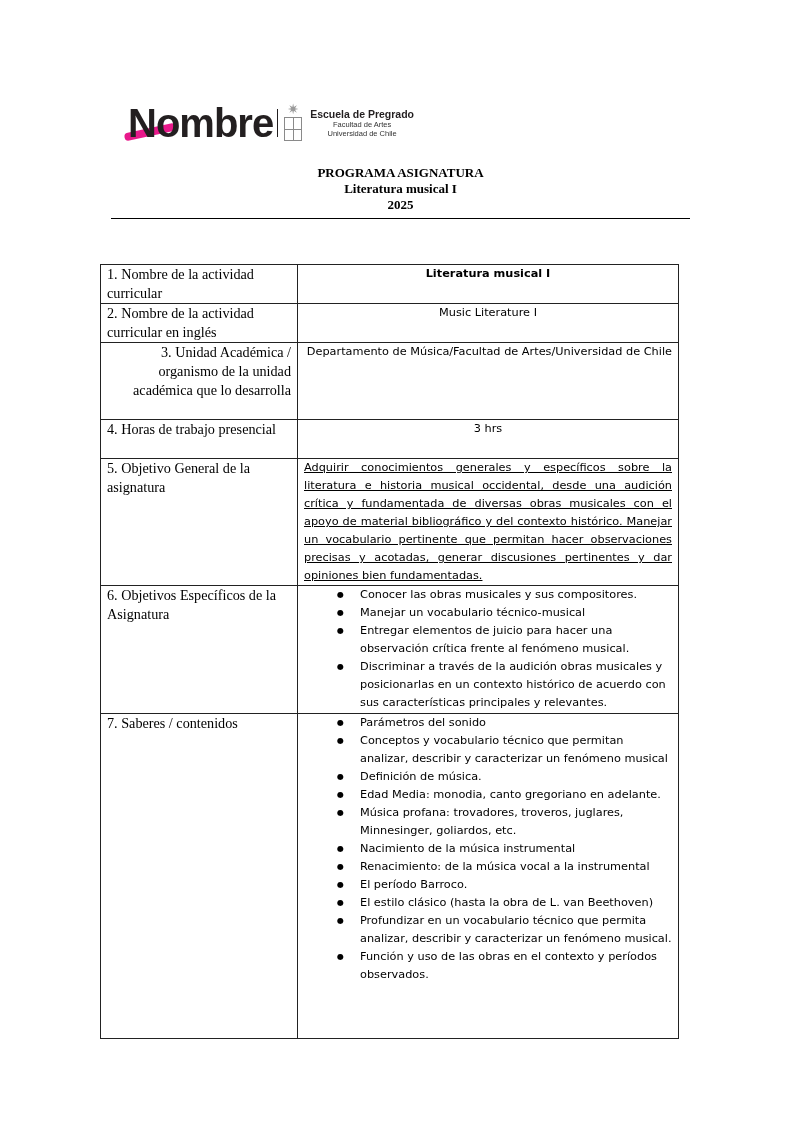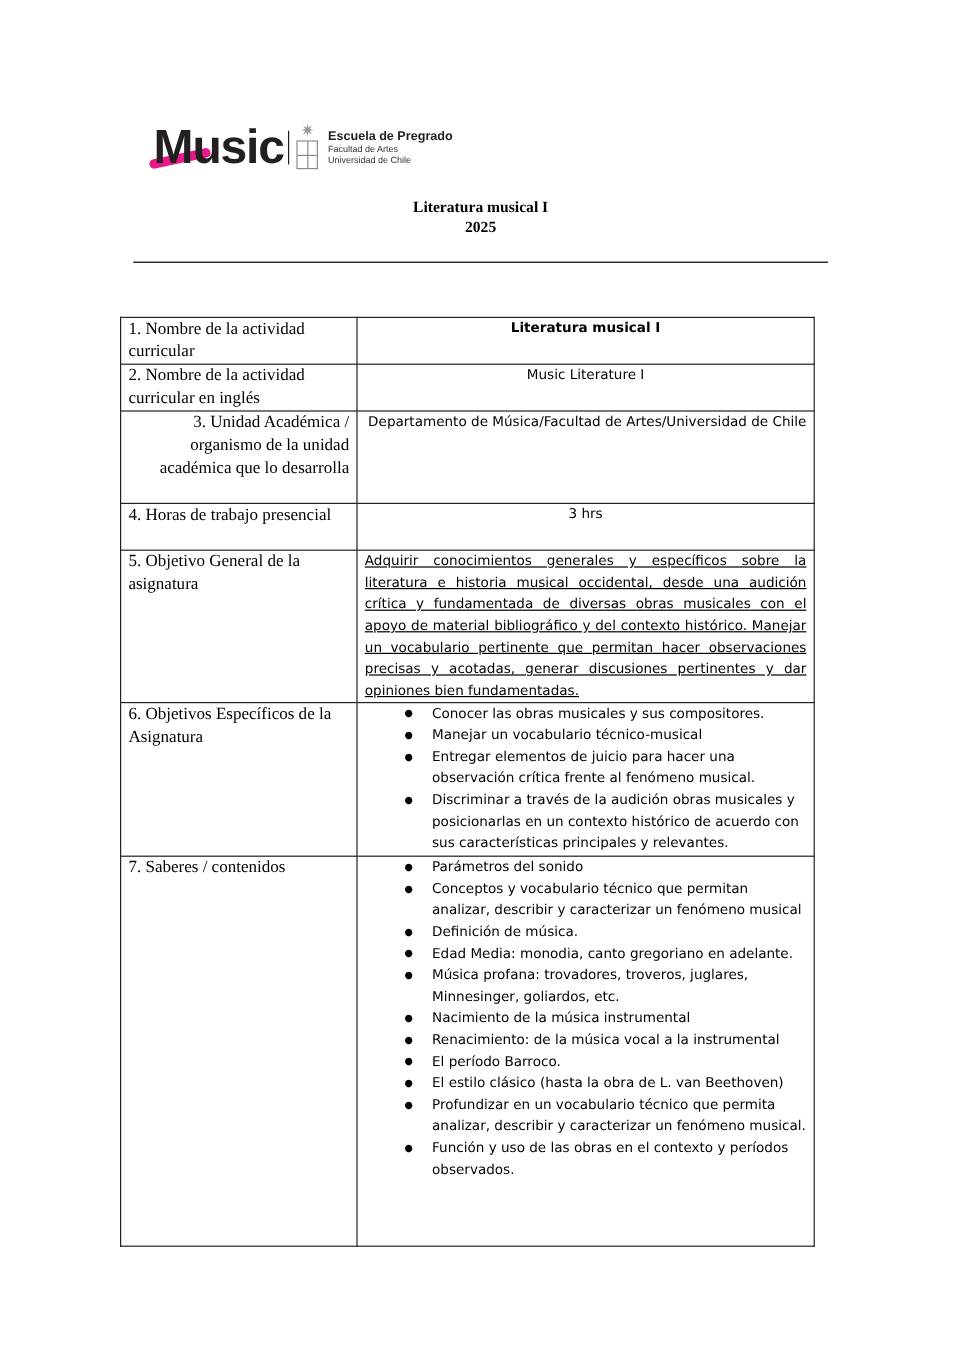--- a/index.html
+++ b/index.html
@@ -8,21 +8,21 @@
     .artes-word { position: relative; font-family: "Liberation Sans", sans-serif; font-size: 40px; font-weight: bold; color: #231f20; letter-spacing: -1px; line-height: 40px; }
     .artes-swash { position: absolute; left: -4px; top: 25px; width: 52px; height: 8px; background: #e6007e; border-radius: 6px; transform: rotate(-12deg); opacity: 0.9; }
     .logo-sep { width: 1px; height: 28px; background: #231f20; margin: 0 4px 0 4px; }
     .crest { width: 22px; height: 42px; position: relative; margin-right: 6px; }
     .crest-star { position: absolute; left: 4px; top: 0; width: 14px; height: 14px; color: #9a9a9a; font-size: 14px; line-height: 14px; text-align: center; font-family: "DejaVu Sans", sans-serif; }
     .crest-shield { position: absolute; left: 2px; top: 15px; width: 18px; height: 24px; border: 1px solid #8a8a8a; box-sizing: border-box; background:
       linear-gradient(#8a8a8a,#8a8a8a) 50% 0/1px 100% no-repeat,
       linear-gradient(#8a8a8a,#8a8a8a) 0 50%/100% 1px no-repeat; }
     .escuela { display: flex; flex-direction: column; font-family: "Liberation Sans", sans-serif; line-height: 9px; }
     .escuela-title { font-size: 10.5px; font-weight: bold; color: #231f20; line-height: 12px; }
-    .escuela-sub { font-size: 7.5px; color: #333; }
+    .escuela-sub { font-size: 7.5px; color: #333; text-align: center; }
 
     .doc-header { position: absolute; left: 111px; width: 579px; top: 165px; text-align: center; font-family: "Liberation Serif", serif; font-weight: bold; font-size: 13px; line-height: 16px; }
     .rule { position: absolute; left: 111px; width: 579px; top: 218px; height: 1px; background: #000; }
 
     table.program { position: absolute; left: 100px; top: 264px; width: 579px; border-collapse: collapse; table-layout: fixed; }
     table.program td { border: 1.3px solid #222; vertical-align: top; padding: 0 6px; }
     td.label { width: 184px; font-family: "Liberation Serif", serif; font-size: 14.2px; line-height: 19px; padding-left: 7px; }
     td.value { font-family: "DejaVu Sans", sans-serif; font-size: 11.3px; line-height: 18px; }
     td.center { text-align: center; }
     td.bold { font-weight: bold; }
@@ -37,35 +37,36 @@
     ul.bullets { margin: 0; padding: 0 0 0 56px; list-style: none; }
     ul.bullets li { position: relative; }
     ul.bullets li::before { content: "\25CF"; position: absolute; left: -23px; font-size: 8px; top: 0; }
   </style>
 </head>
 <body>
 
 <div class="logo">
   <div class="artes-word">
     <span class="artes-swash"></span>
-    <span style="position:relative">Music</span>
+    <span style="position:relative">Nombre</span>
   </div>
   <div class="logo-sep"></div>
   <div class="crest">
     <div class="crest-star">✷</div>
     <div class="crest-shield"></div>
   </div>
   <div class="escuela">
     <span class="escuela-title">Escuela de Pregrado</span>
     <span class="escuela-sub">Facultad de Artes</span>
     <span class="escuela-sub">Universidad de Chile</span>
   </div>
 </div>
 
 <div class="doc-header">
+  <div>PROGRAMA ASIGNATURA</div>
   <div>Literatura musical I</div>
   <div>2025</div>
 </div>
 <div class="rule"></div>
 
 <table class="program">
   <tbody>
       <tr class="r1">
     <td class="label">1. Nombre de la actividad curricular</td>
     <td class="value center bold">Literatura musical I</td>

